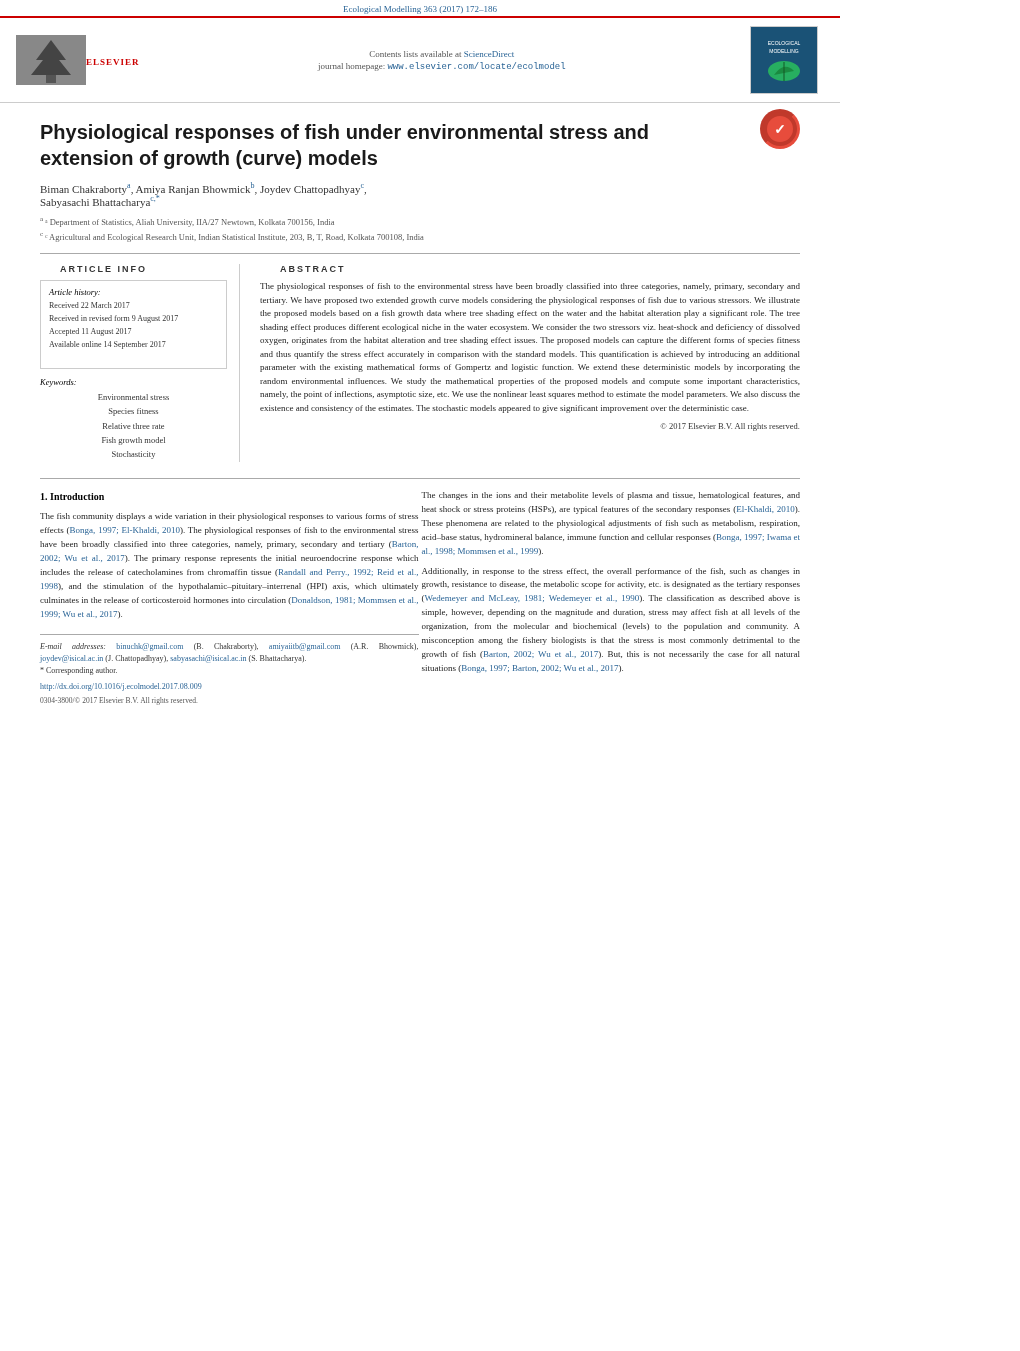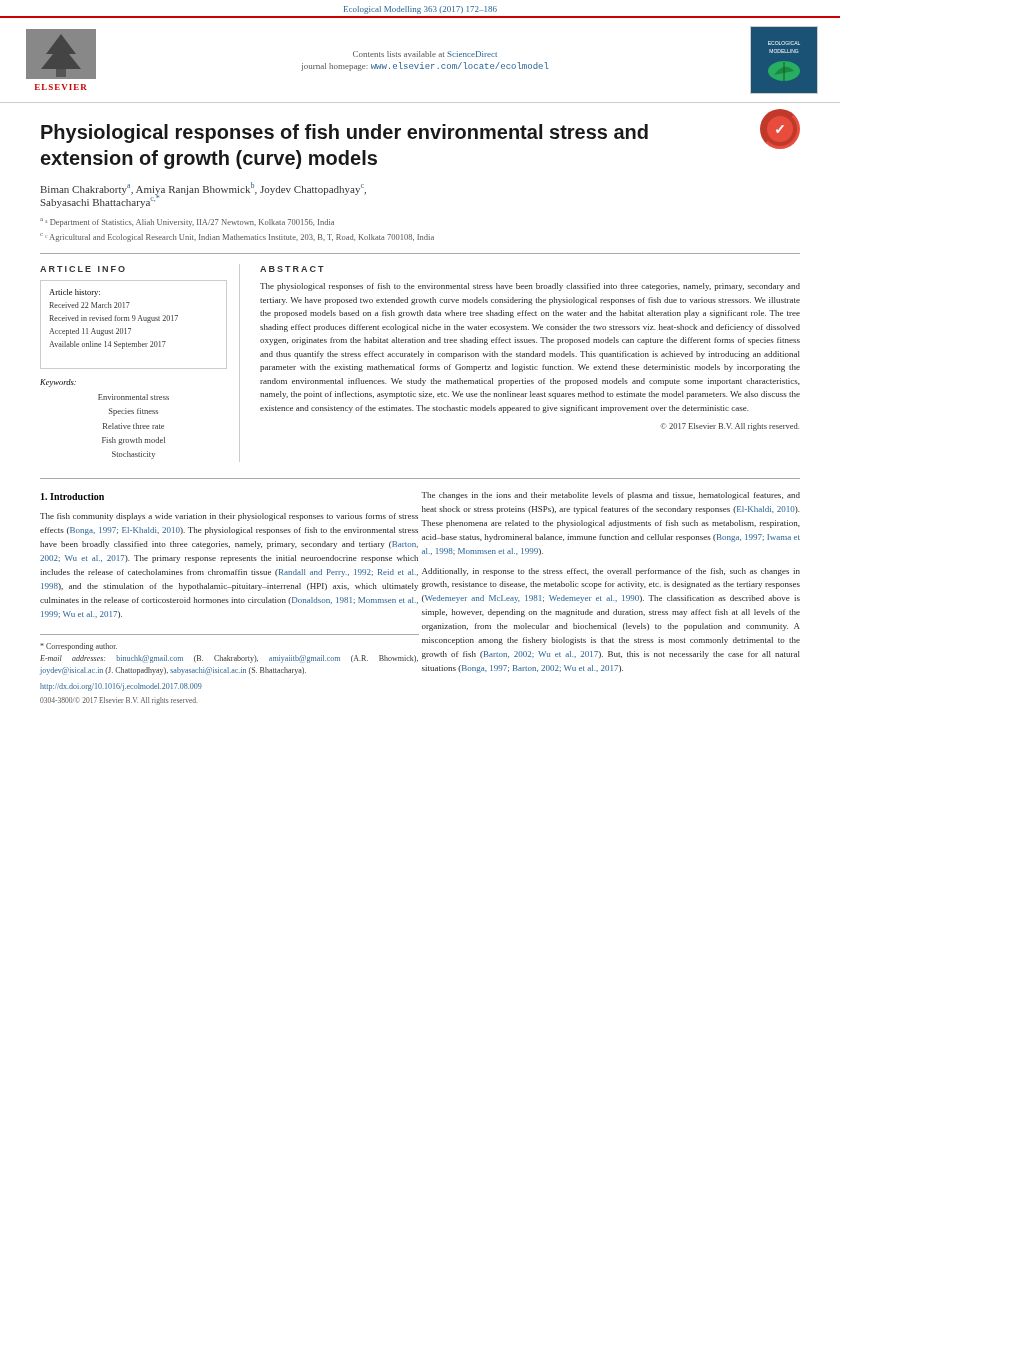--- a/index.html
+++ b/index.html
@@ -30,21 +30,21 @@
       display: flex;
       align-items: center;
       border-top: 2px solid #c00;
       border-bottom: 1px solid #ccc;
       padding: 8px 16px;
       gap: 16px;
     }
 
     .elsevier-logo {
       display: flex;
-      flex-direction: column;
+      flex-direction: row;
       align-items: center;
       min-width: 90px;
     }
 
     .elsevier-tree {
       width: 70px;
       height: 50px;
       background: #666;
       display: flex;
       align-items: center;
@@ -192,28 +192,30 @@
       padding-right: 12px;
     }
 
     .section-header-small {
       font-size: 9px;
       letter-spacing: 2px;
       font-family: Arial, sans-serif;
       color: #333;
       margin-bottom: 6px;
       font-weight: bold;
+      margin-left: 20px;
     }
 
     .article-history {
       margin-bottom: 10px;
     }
 
     .history-title {
       font-size: 8.5px;
+      font-style: italic;
       margin-bottom: 3px;
     }
 
     .history-item {
       font-size: 8px;
       color: #333;
       line-height: 1.6;
     }
 
     .keywords-title {
@@ -379,21 +381,21 @@
       <div class="article-title">Physiological responses of fish under environmental stress and extension of growth (curve) models</div>
     </div>
 
     <div class="authors">
       <span>Biman Chakraborty<sup>a</sup>, Amiya Ranjan Bhowmick<sup>b</sup>, Joydev Chattopadhyay<sup>c</sup>,</span><br>
       <span>Sabyasachi Bhattacharya<sup>c,*</sup></span>
     </div>
 
     <div class="affiliations">
       <div><sup>a</sup> <span>ᵃ Department of Statistics, Aliah University, IIA/27 Newtown, Kolkata 700156, India</span></div>
-      <div><sup>c</sup> <span>ᶜ Agricultural and Ecological Research Unit, Indian Mathematics Institute, 203, B, T, Road, Kolkata 700108, India</span></div>
+      <div><sup>c</sup> <span>ᶜ Agricultural and Ecological Research Unit, Indian Statistical Institute, 203, B, T, Road, Kolkata 700108, India</span></div>
     </div>
 
     <hr class="article-divider">
 
     <div class="two-col">
 
       <div class="article-info-col">
         <div class="section-header-small">ARTICLE INFO</div>
 
         <div class="border-box-info">
@@ -430,24 +432,24 @@
 
     <div class="body-two-col">
 
       <div class="body-col">
         <div class="section-title">1. Introduction</div>
         <div class="body-text">
           The fish community displays a wide variation in their physiological responses to various forms of stress effects (<a class="ref-link">Bonga, 1997; El-Khaldi, 2010</a>). The physiological responses of fish to the environmental stress have been broadly classified into three categories, namely, primary, secondary and tertiary (<a class="ref-link">Barton, 2002; Wu et al., 2017</a>). The primary response represents the initial neuroendocrine response which includes the release of catecholamines from chromaffin tissue (<a class="ref-link">Randall and Perry., 1992; Reid et al., 1998</a>), and the stimulation of the hypothalamic–pituitary–interrenal (HPI) axis, which ultimately culminates in the release of corticosteroid hormones into circulation (<a class="ref-link">Donaldson, 1981; Mommsen et al., 1999; Wu et al., 2017</a>).
         </div>
 
         <div class="footnote-section">
-          <div class="footnote-text">* Corresponding author.</div>
           <div class="footnote-text">
             <em>E-mail addresses:</em> <a class="ref-link">binuchk@gmail.com</a> (B. Chakraborty), <a class="ref-link">amiyaiitb@gmail.com</a> (A.R. Bhowmick), <a class="ref-link">joydev@isical.ac.in</a> (J. Chattopadhyay), <a class="ref-link">sabyasachi@isical.ac.in</a> (S. Bhattacharya).
           </div>
+          <div class="footnote-text">* Corresponding author.</div>
           <div class="doi-text">
             <a class="ref-link">http://dx.doi.org/10.1016/j.ecolmodel.2017.08.009</a>
           </div>
           <div class="issn-text">0304-3800/© 2017 Elsevier B.V. All rights reserved.</div>
         </div>
       </div>
 
       <div class="body-col">
         <div class="body-text">
           The changes in the ions and their metabolite levels of plasma and tissue, hematological features, and heat shock or stress proteins (HSPs), are typical features of the secondary responses (<a class="ref-link">El-Khaldi, 2010</a>). These phenomena are related to the physiological adjustments of fish such as metabolism, respiration, acid–base status, hydromineral balance, immune function and cellular responses (<a class="ref-link">Bonga, 1997; Iwama et al., 1998; Mommsen et al., 1999</a>).

